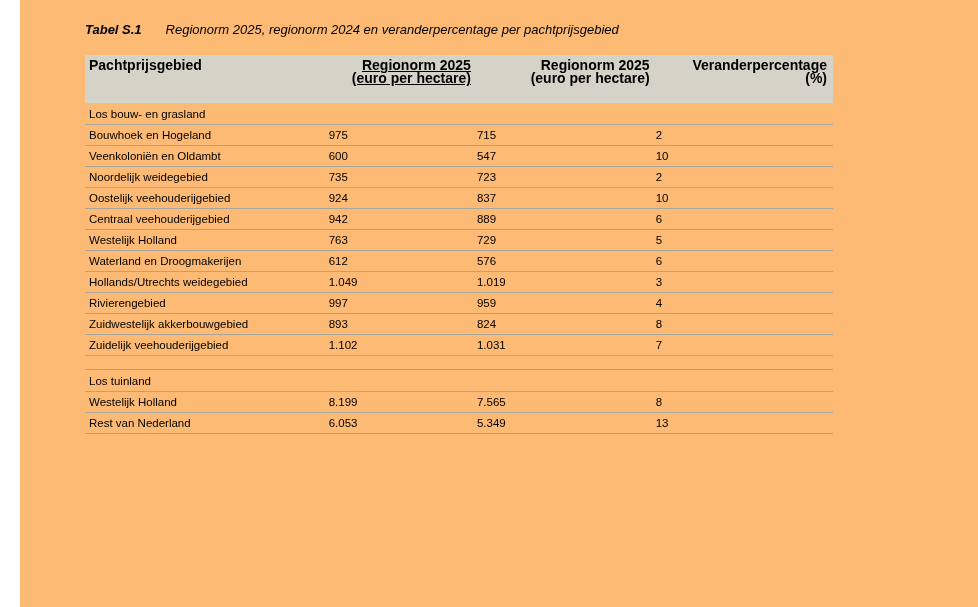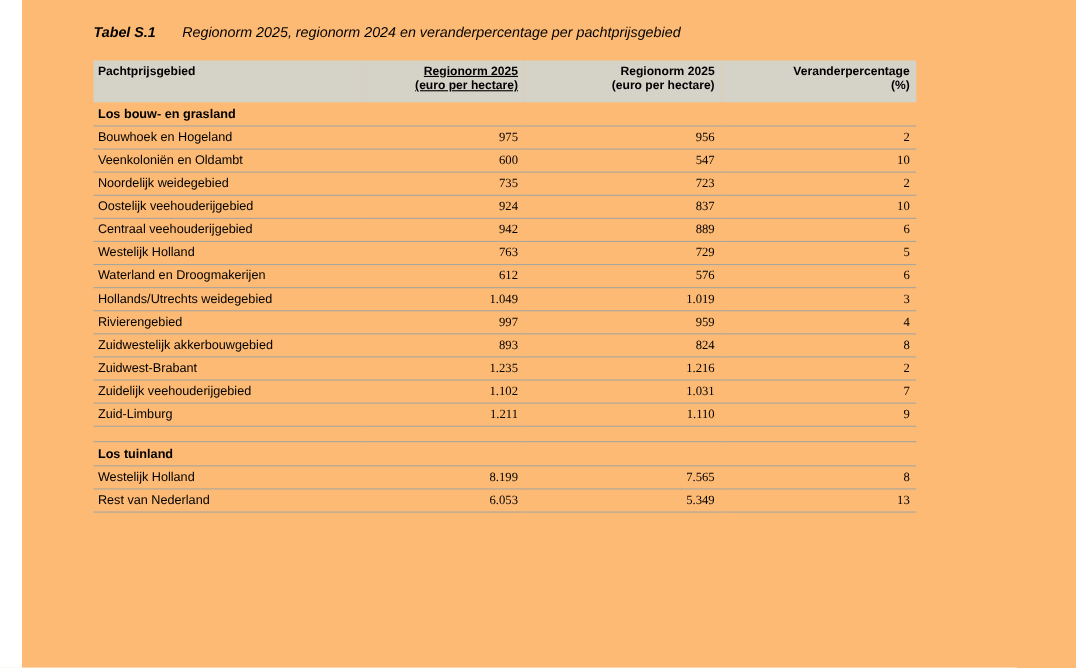--- a/index.html
+++ b/index.html
@@ -34,25 +34,25 @@
     font-weight: bold;
     margin-right: 24px;
   }
   table {
     width: 100%;
     border-collapse: collapse;
     table-layout: fixed;
   }
   th {
     background: #d5d2c8;
-    font-size: 11px;
+    font-size: 14px;
     font-weight: bold;
     text-align: right;
     vertical-align: top;
-    padding: 4px 6px 8px 0;
+    padding: 4px 6px 18px 0;
     line-height: 13px;
   }
   th.first {
     text-align: left;
     padding-left: 4px;
     padding-right: 0;
   }
   th:nth-child(1) { width: 33%; }
   th:nth-child(2) { width: 19.6%; text-decoration: underline; }
   th:nth-child(3) { width: 23.8%; }
@@ -62,26 +62,24 @@
     height: 20px;
     padding: 0;
     border-bottom: 1px solid #a8a59d;
     vertical-align: middle;
   }
   td.first {
     text-align: left;
     padding-left: 4px;
   }
   td.num {
-    text-align: right;
     padding-right: 6px;
-    font-family: Liberation Serif, serif;
   }
   tr.section td {
-    font-weight: bold;
+    font-weight: normal;
     height: 21px;
   }
   tr.spacer td {
     height: 13px;
   }
   .source {
     font-size: 10.5px;
     margin-top: 5px;
     padding-left: 2px;
   }
@@ -114,21 +112,21 @@
             </th>
           </tr>
         </thead>
       <tbody>
           <tr class="section">
             <td colspan="4" class="first">Los bouw- en grasland</td>
           </tr>
           <tr>
             <td class="first">Bouwhoek en Hogeland</td>
             <td class="num">975</td>
-            <td class="num">956</td>
+            <td class="num">715</td>
             <td class="num">2</td>
           </tr>
           <tr>
             <td class="first">Veenkoloniën en Oldambt</td>
             <td class="num">600</td>
             <td class="num">547</td>
             <td class="num">10</td>
           </tr>
           <tr>
             <td class="first">Noordelijk weidegebied</td>
@@ -172,36 +170,24 @@
             <td class="num">959</td>
             <td class="num">4</td>
           </tr>
           <tr>
             <td class="first">Zuidwestelijk akkerbouwgebied</td>
             <td class="num">893</td>
             <td class="num">824</td>
             <td class="num">8</td>
           </tr>
           <tr>
-            <td class="first">Zuidwest-Brabant</td>
-            <td class="num">1.235</td>
-            <td class="num">1.216</td>
-            <td class="num">2</td>
-          </tr>
-          <tr>
             <td class="first">Zuidelijk veehouderijgebied</td>
             <td class="num">1.102</td>
             <td class="num">1.031</td>
             <td class="num">7</td>
-          </tr>
-          <tr>
-            <td class="first">Zuid-Limburg</td>
-            <td class="num">1.211</td>
-            <td class="num">1.110</td>
-            <td class="num">9</td>
           </tr>
           <tr class="spacer">
             <td colspan="4"></td>
           </tr>
           <tr class="section">
             <td colspan="4" class="first">Los tuinland</td>
           </tr>
           <tr>
             <td class="first">Westelijk Holland</td>
             <td class="num">8.199</td>

